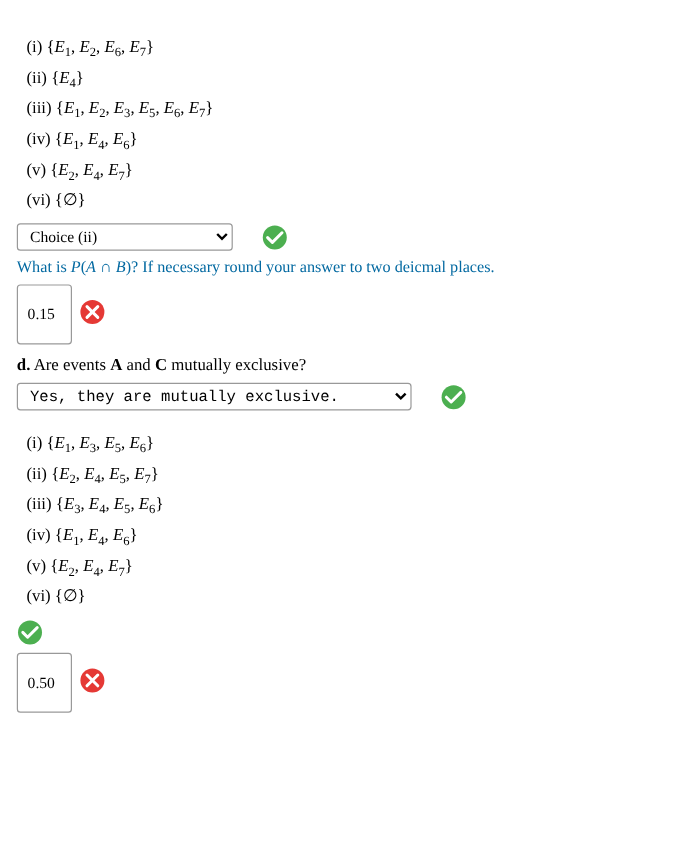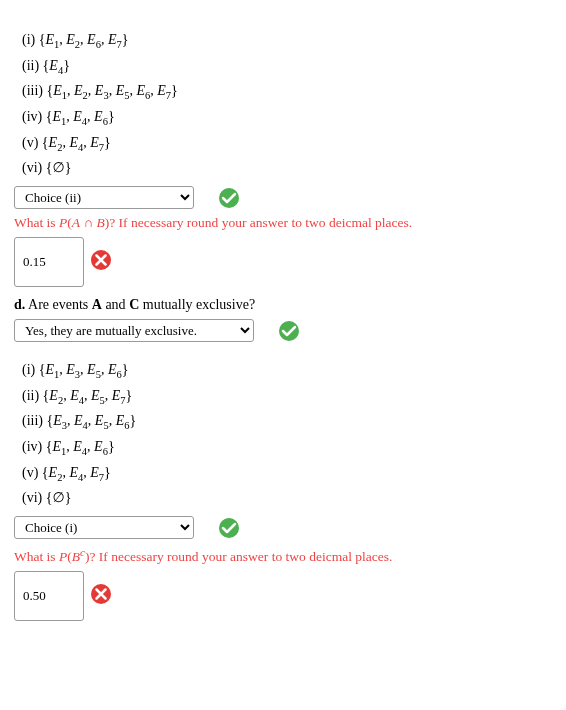--- a/index.html
+++ b/index.html
@@ -26,31 +26,31 @@
       background: #fff;
       appearance: auto;
       min-width: 180px;
     }
     .input-box {
       border: 1px solid #999;
       border-radius: 3px;
       padding: 16px 8px;
       font-size: 13px;
       font-family: Georgia, serif;
-      width: 70px;
+      width: 46px;
       background: #fff;
     }
     .check-icon {
       display: inline-block;
       width: 22px;
       height: 22px;
     }
     .check-icon svg, .cross-icon svg { width: 22px; height: 22px; }
     .follow-up {
-      color: #ef4444;
+      color: #0369a1;
       margin: 4px 0 6px 0;
       font-size: 13.5px;
     }
     .answer-row { display: flex; align-items: center; gap: 6px; margin: 4px 0 4px 0; }
     sub { font-size: 0.75em; }
     .section-d { margin-top: 10px; }
   </style>
 </head>
 <body>
 
@@ -94,21 +94,21 @@
       </svg>
     </span>
   </div>
 </div>
 
 <div class="section section-d">
   <p>
     <b>d.</b> Are events <b>A</b> and <b>C</b> mutually exclusive?
   </p>
   <div class="inline-row">
-    <select style="min-width:240px;">
+    <select style="min-width:240px;font-family:Liberation Mono, monospace;">
       <option selected="">Yes, they are mutually exclusive.</option>
       <option>No, they are not mutually exclusive.</option>
     </select>
     <span class="check-icon">
       <svg viewBox="0 0 22 22" xmlns="http://www.w3.org/2000/svg">
         <circle cx="11" cy="11" r="10" fill="#4caf50"></circle>
         <polyline points="5,11 9,15 17,7" fill="none" stroke="white" stroke-width="2.5" stroke-linecap="round" stroke-linejoin="round"></polyline>
       </svg>
     </span>
   </div>
@@ -117,38 +117,27 @@
 <div class="section">
   <div class="choice-list">
     <p><span class="roman">(i)</span> {<i>E</i><sub>1</sub>, <i>E</i><sub>3</sub>, <i>E</i><sub>5</sub>, <i>E</i><sub>6</sub>}</p>
     <p><span class="roman">(ii)</span> {<i>E</i><sub>2</sub>, <i>E</i><sub>4</sub>, <i>E</i><sub>5</sub>, <i>E</i><sub>7</sub>}</p>
     <p><span class="roman">(iii)</span> {<i>E</i><sub>3</sub>, <i>E</i><sub>4</sub>, <i>E</i><sub>5</sub>, <i>E</i><sub>6</sub>}</p>
     <p><span class="roman">(iv)</span> {<i>E</i><sub>1</sub>, <i>E</i><sub>4</sub>, <i>E</i><sub>6</sub>}</p>
     <p><span class="roman">(v)</span> {<i>E</i><sub>2</sub>, <i>E</i><sub>4</sub>, <i>E</i><sub>7</sub>}</p>
     <p><span class="roman">(vi)</span> {∅}</p>
   </div>
   <div class="inline-row">
-    <select>
-      <option selected="">Choice (i)</option>
-      <option>Choice (ii)</option>
-      <option>Choice (iii)</option>
-      <option>Choice (iv)</option>
-      <option>Choice (v)</option>
-      <option>Choice (vi)</option>
-    </select>
     <span class="check-icon">
       <svg viewBox="0 0 22 22" xmlns="http://www.w3.org/2000/svg">
         <circle cx="11" cy="11" r="10" fill="#4caf50"></circle>
         <polyline points="5,11 9,15 17,7" fill="none" stroke="white" stroke-width="2.5" stroke-linecap="round" stroke-linejoin="round"></polyline>
       </svg>
     </span>
   </div>
-  <p class="follow-up">
-    What is <i>P</i>(<i>B<sup>c</sup></i>)? If necessary round your answer to two deicmal places.
-  </p>
   <div class="answer-row">
     <input class="input-box" type="text" value="0.50" style="">
     <span>
       <svg width="22" height="22" viewBox="0 0 22 22" xmlns="http://www.w3.org/2000/svg">
         <circle cx="11" cy="11" r="10" fill="#e53935"></circle>
         <line x1="6.5" y1="6.5" x2="15.5" y2="15.5" stroke="white" stroke-width="2.5" stroke-linecap="round"></line>
         <line x1="15.5" y1="6.5" x2="6.5" y2="15.5" stroke="white" stroke-width="2.5" stroke-linecap="round"></line>
       </svg>
     </span>
   </div>

